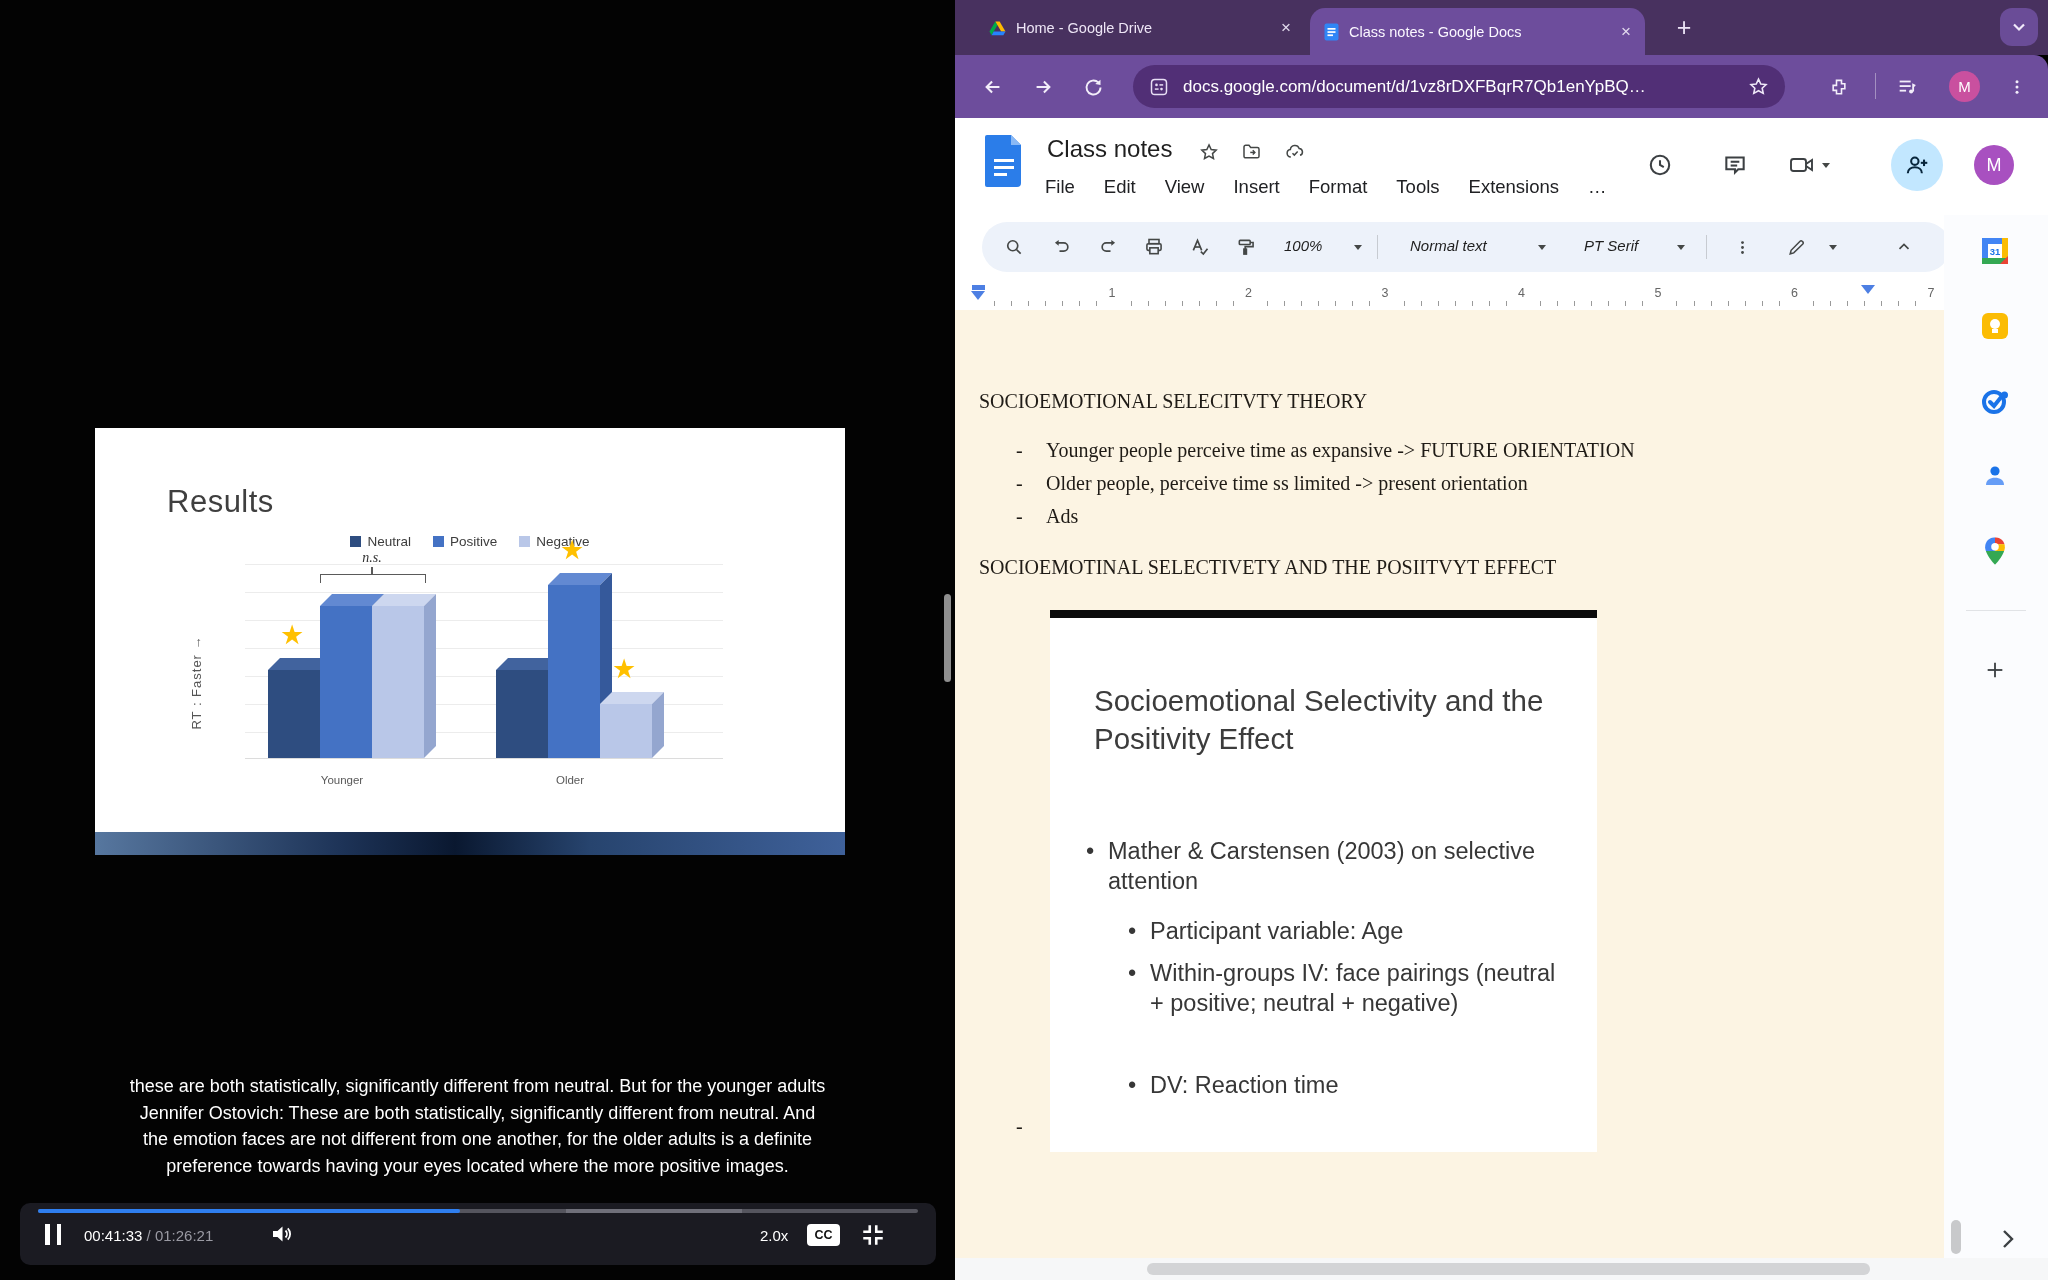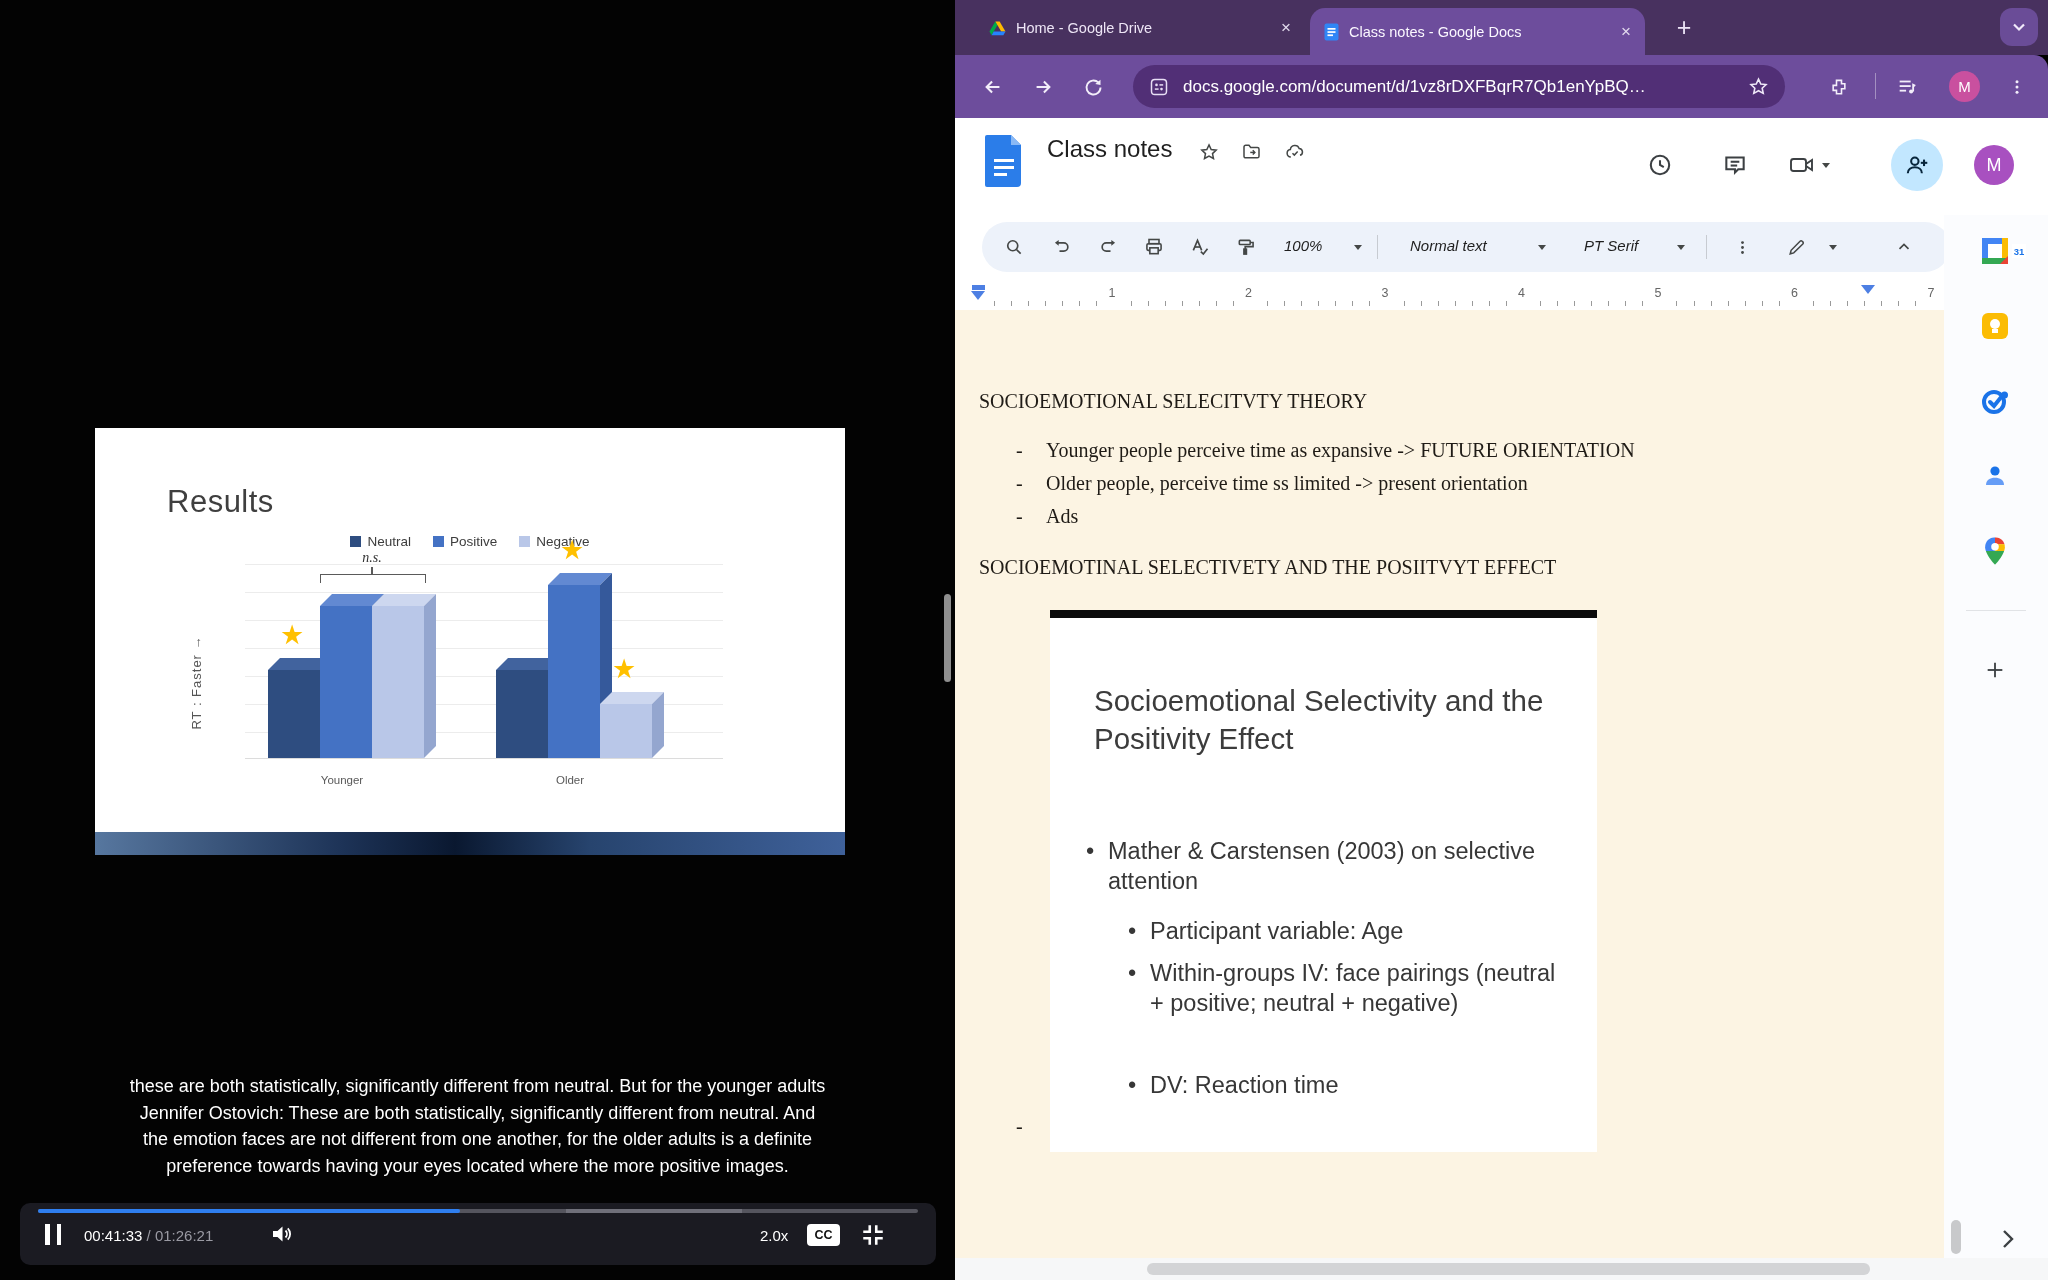--- a/index.html
+++ b/index.html
@@ -118,21 +118,21 @@
   .hscroll-thumb{position:absolute;left:192px;top:5px;width:723px;height:12px;background:#d3d4d6;border-radius:6px;}
   .panel-chevron{left:1996px;top:1226px;width:24px;height:26px;display:flex;align-items:center;justify-content:center;}
   
   .cal{position:relative;width:26px;height:26px;background:#fff;}
   .cal .t{position:absolute;left:0;top:0;width:26px;height:6px;background:#4285f4;}
   .cal .l{position:absolute;left:0;top:0;width:6px;height:26px;background:#4285f4;}
   .cal .r{position:absolute;right:0;top:0;width:6px;height:26px;background:#fbbc04;}
   .cal .b{position:absolute;left:0;bottom:0;width:26px;height:6px;background:#34a853;}
   .cal .red{position:absolute;right:0;bottom:0;width:0;height:0;border-left:8px solid transparent;border-bottom:8px solid #ea4335;}
   .cal .n{position:absolute;left:6px;top:6px;width:14px;height:14px;background:#fff;color:#1a73e8;
-          font-size:9.5px;font-weight:bold;display:flex;align-items:center;justify-content:center;margin-left:24px;}
+          font-size:9.5px;font-weight:bold;display:flex;align-items:center;justify-content:center;}
   .keep{width:26px;height:26px;background:#fbbc04;border-radius:6px;position:relative;}
   .keep .bulb{position:absolute;left:8px;top:6px;width:10px;height:10px;border-radius:50%;background:#fff;}
   .keep .base{position:absolute;left:10px;top:16px;width:6px;height:4px;background:#fff;}
 </style>
 </head>
 <body>
 
 <div class="screen">
 
   <div class="abs video-pane">
@@ -345,20 +345,30 @@
       <svg width="21" height="20" viewBox="0 0 24 24" fill="none" stroke="#444746" stroke-width="1.8">
           <path d="M3 6 a2 2 0 0 1 2-2 h4 l2 2.5 h8 a2 2 0 0 1 2 2 V17 a2 2 0 0 1 -2 2 H5 a2 2 0 0 1 -2-2 z"></path>
           <path d="M10.5 12.5 h5"></path>
           <path d="M13.5 10 l2.5 2.5 -2.5 2.5"></path>
         </svg>
       <svg width="22" height="20" viewBox="0 0 24 24" fill="none" stroke="#444746" stroke-width="1.8">
           <path d="M7 18 a4.5 4.5 0 0 1 -.6 -8.95 A5.5 5.5 0 0 1 17 7.8 a4.2 4.2 0 0 1 1 8.2"></path>
           <path d="M9 13.5 l2.2 2.2 4 -4.2"></path>
         </svg>
     </div>
+    <div class="docs-menubar">
+        <div class="menu-item">File</div>
+        <div class="menu-item">Edit</div>
+        <div class="menu-item">View</div>
+        <div class="menu-item">Insert</div>
+        <div class="menu-item">Format</div>
+        <div class="menu-item">Tools</div>
+        <div class="menu-item">Extensions</div>
+        <div class="menu-item">…</div>
+      </div>
     <div class="hdr-ic" style="left:683px;">
       <svg width="26" height="26" viewBox="0 0 24 24" fill="none" stroke="#3c4043" stroke-width="1.9">
           <circle cx="12" cy="12" r="8.5"></circle>
           <path d="M12 7.5 V12 l3.5 2"></path>
         </svg>
     </div>
     <div class="hdr-ic" style="left:758px;">
       <svg width="26" height="26" viewBox="0 0 24 24" fill="none" stroke="#3c4043" stroke-width="1.9">
           <path d="M4 5 h16 v11 h-5 l-3 3 v-3 H4 z"></path>
           <path d="M8 9 h8"></path>

